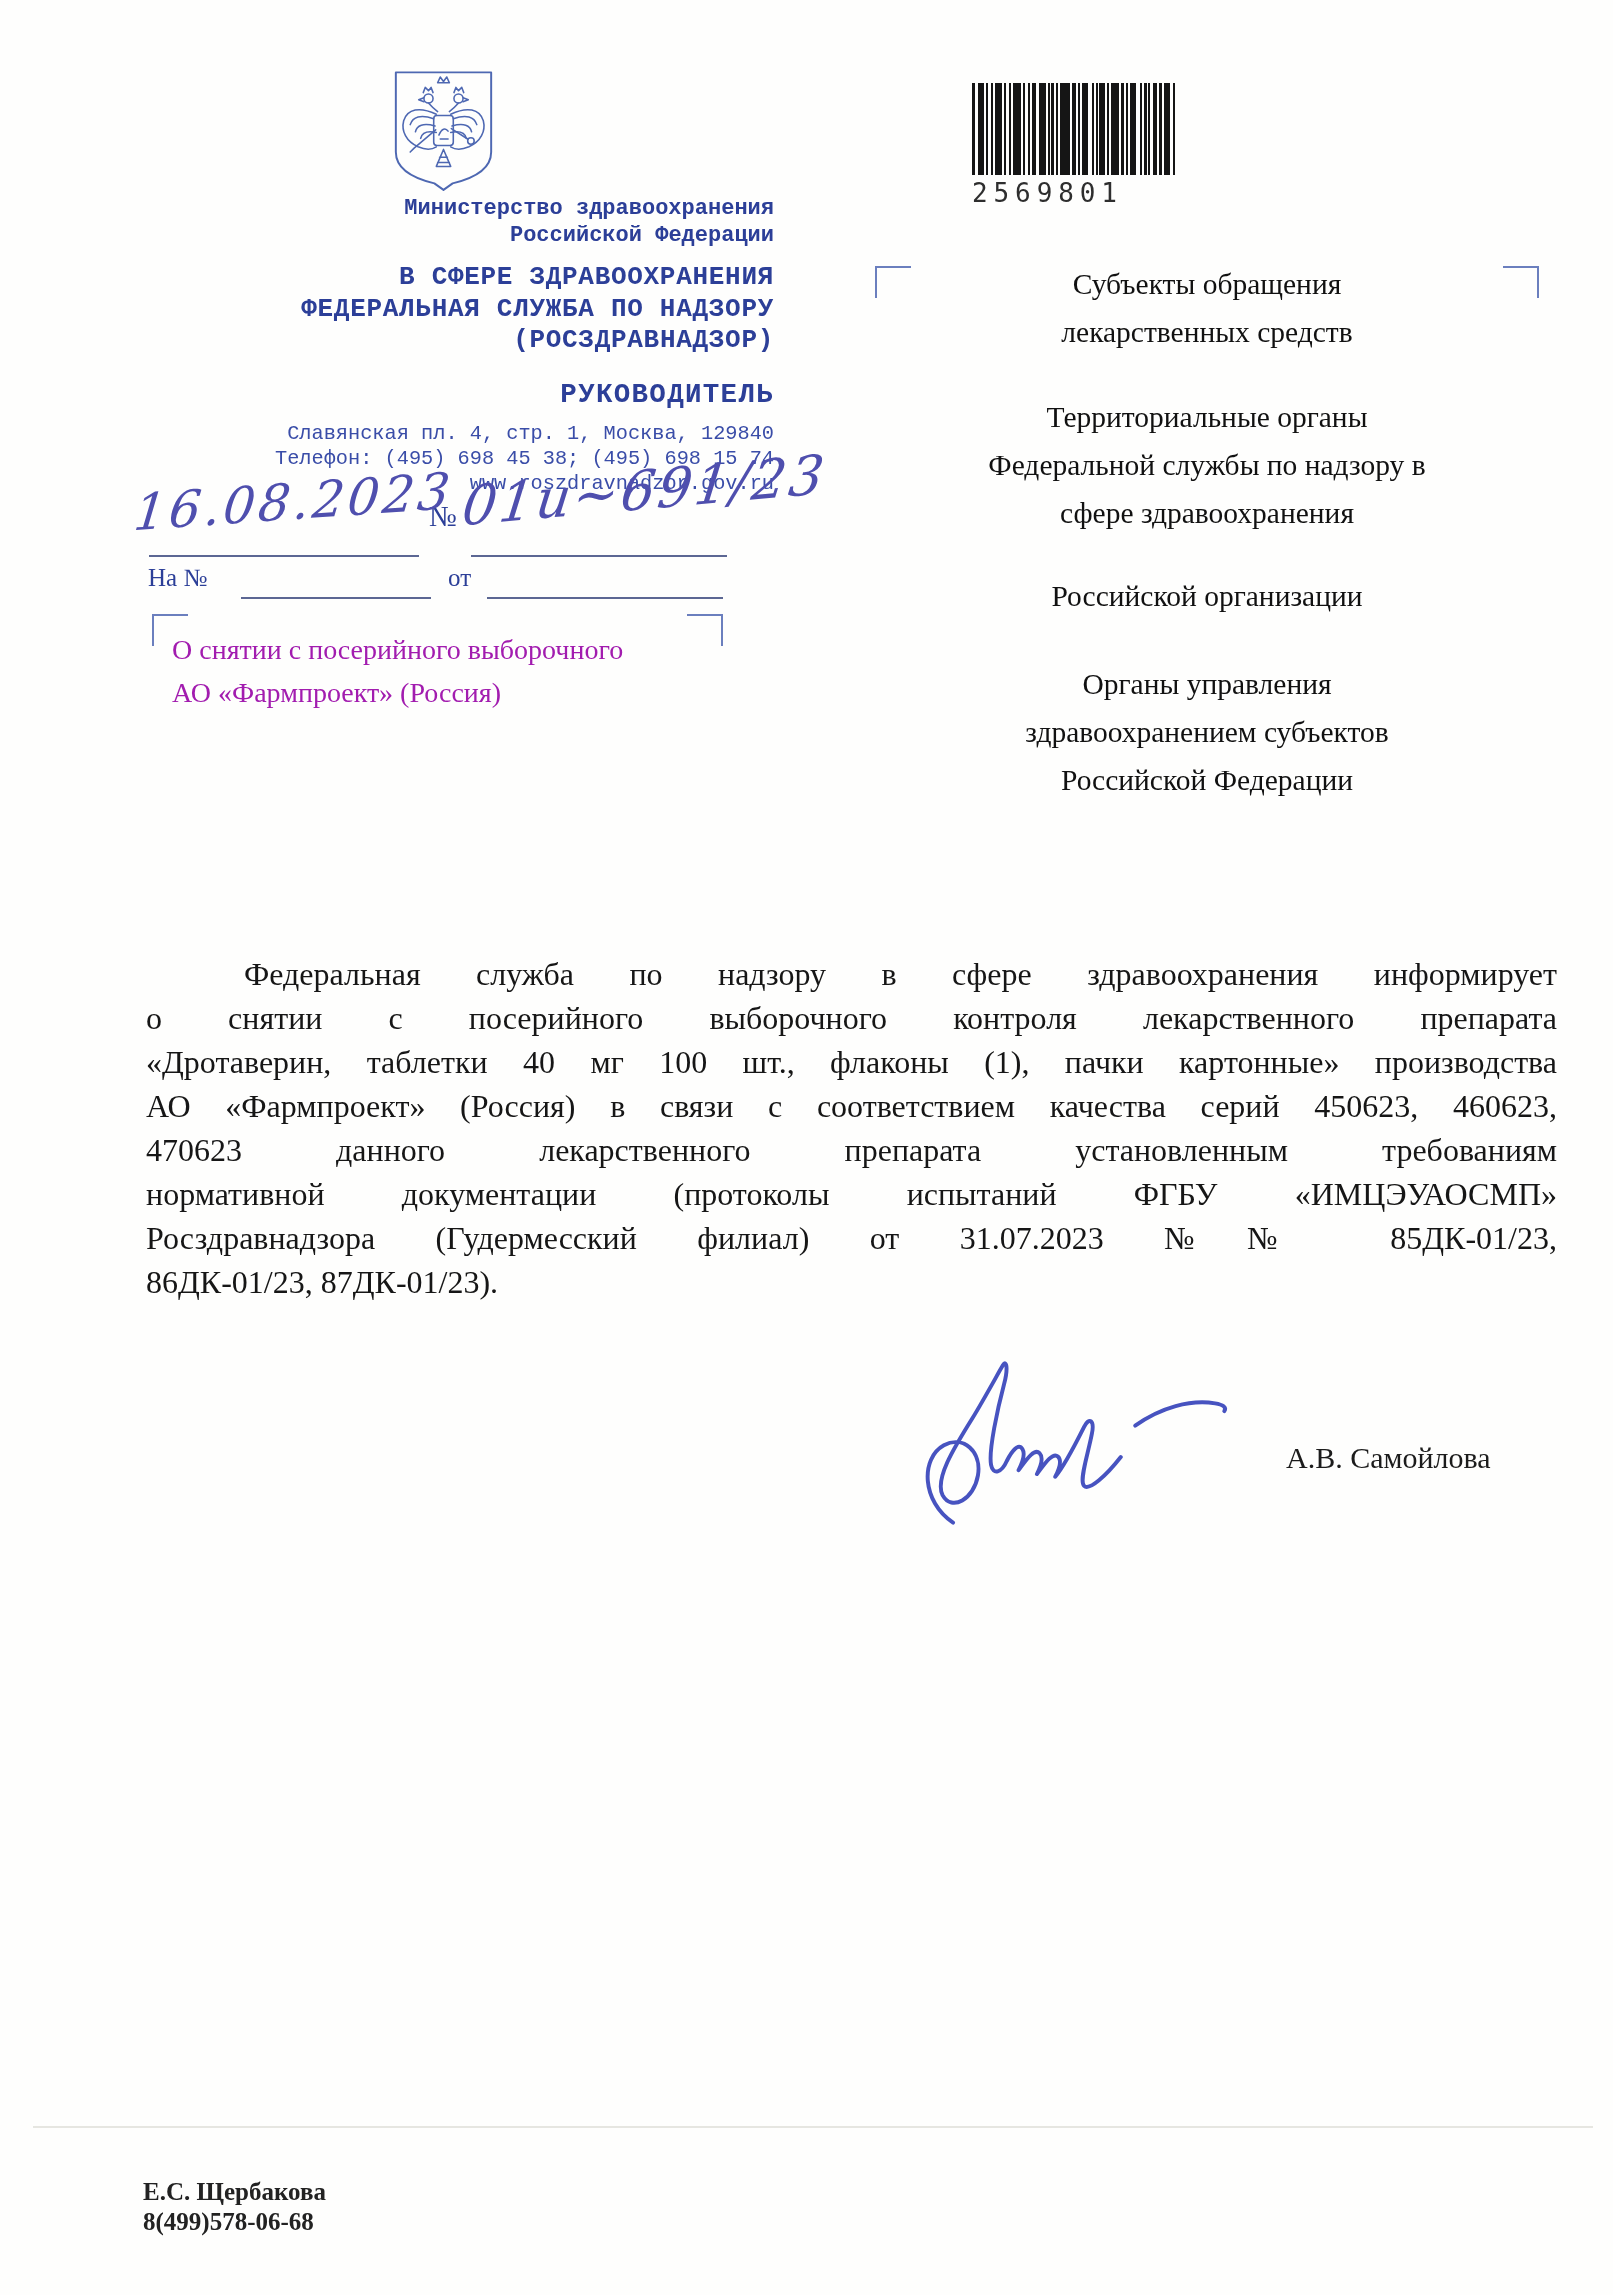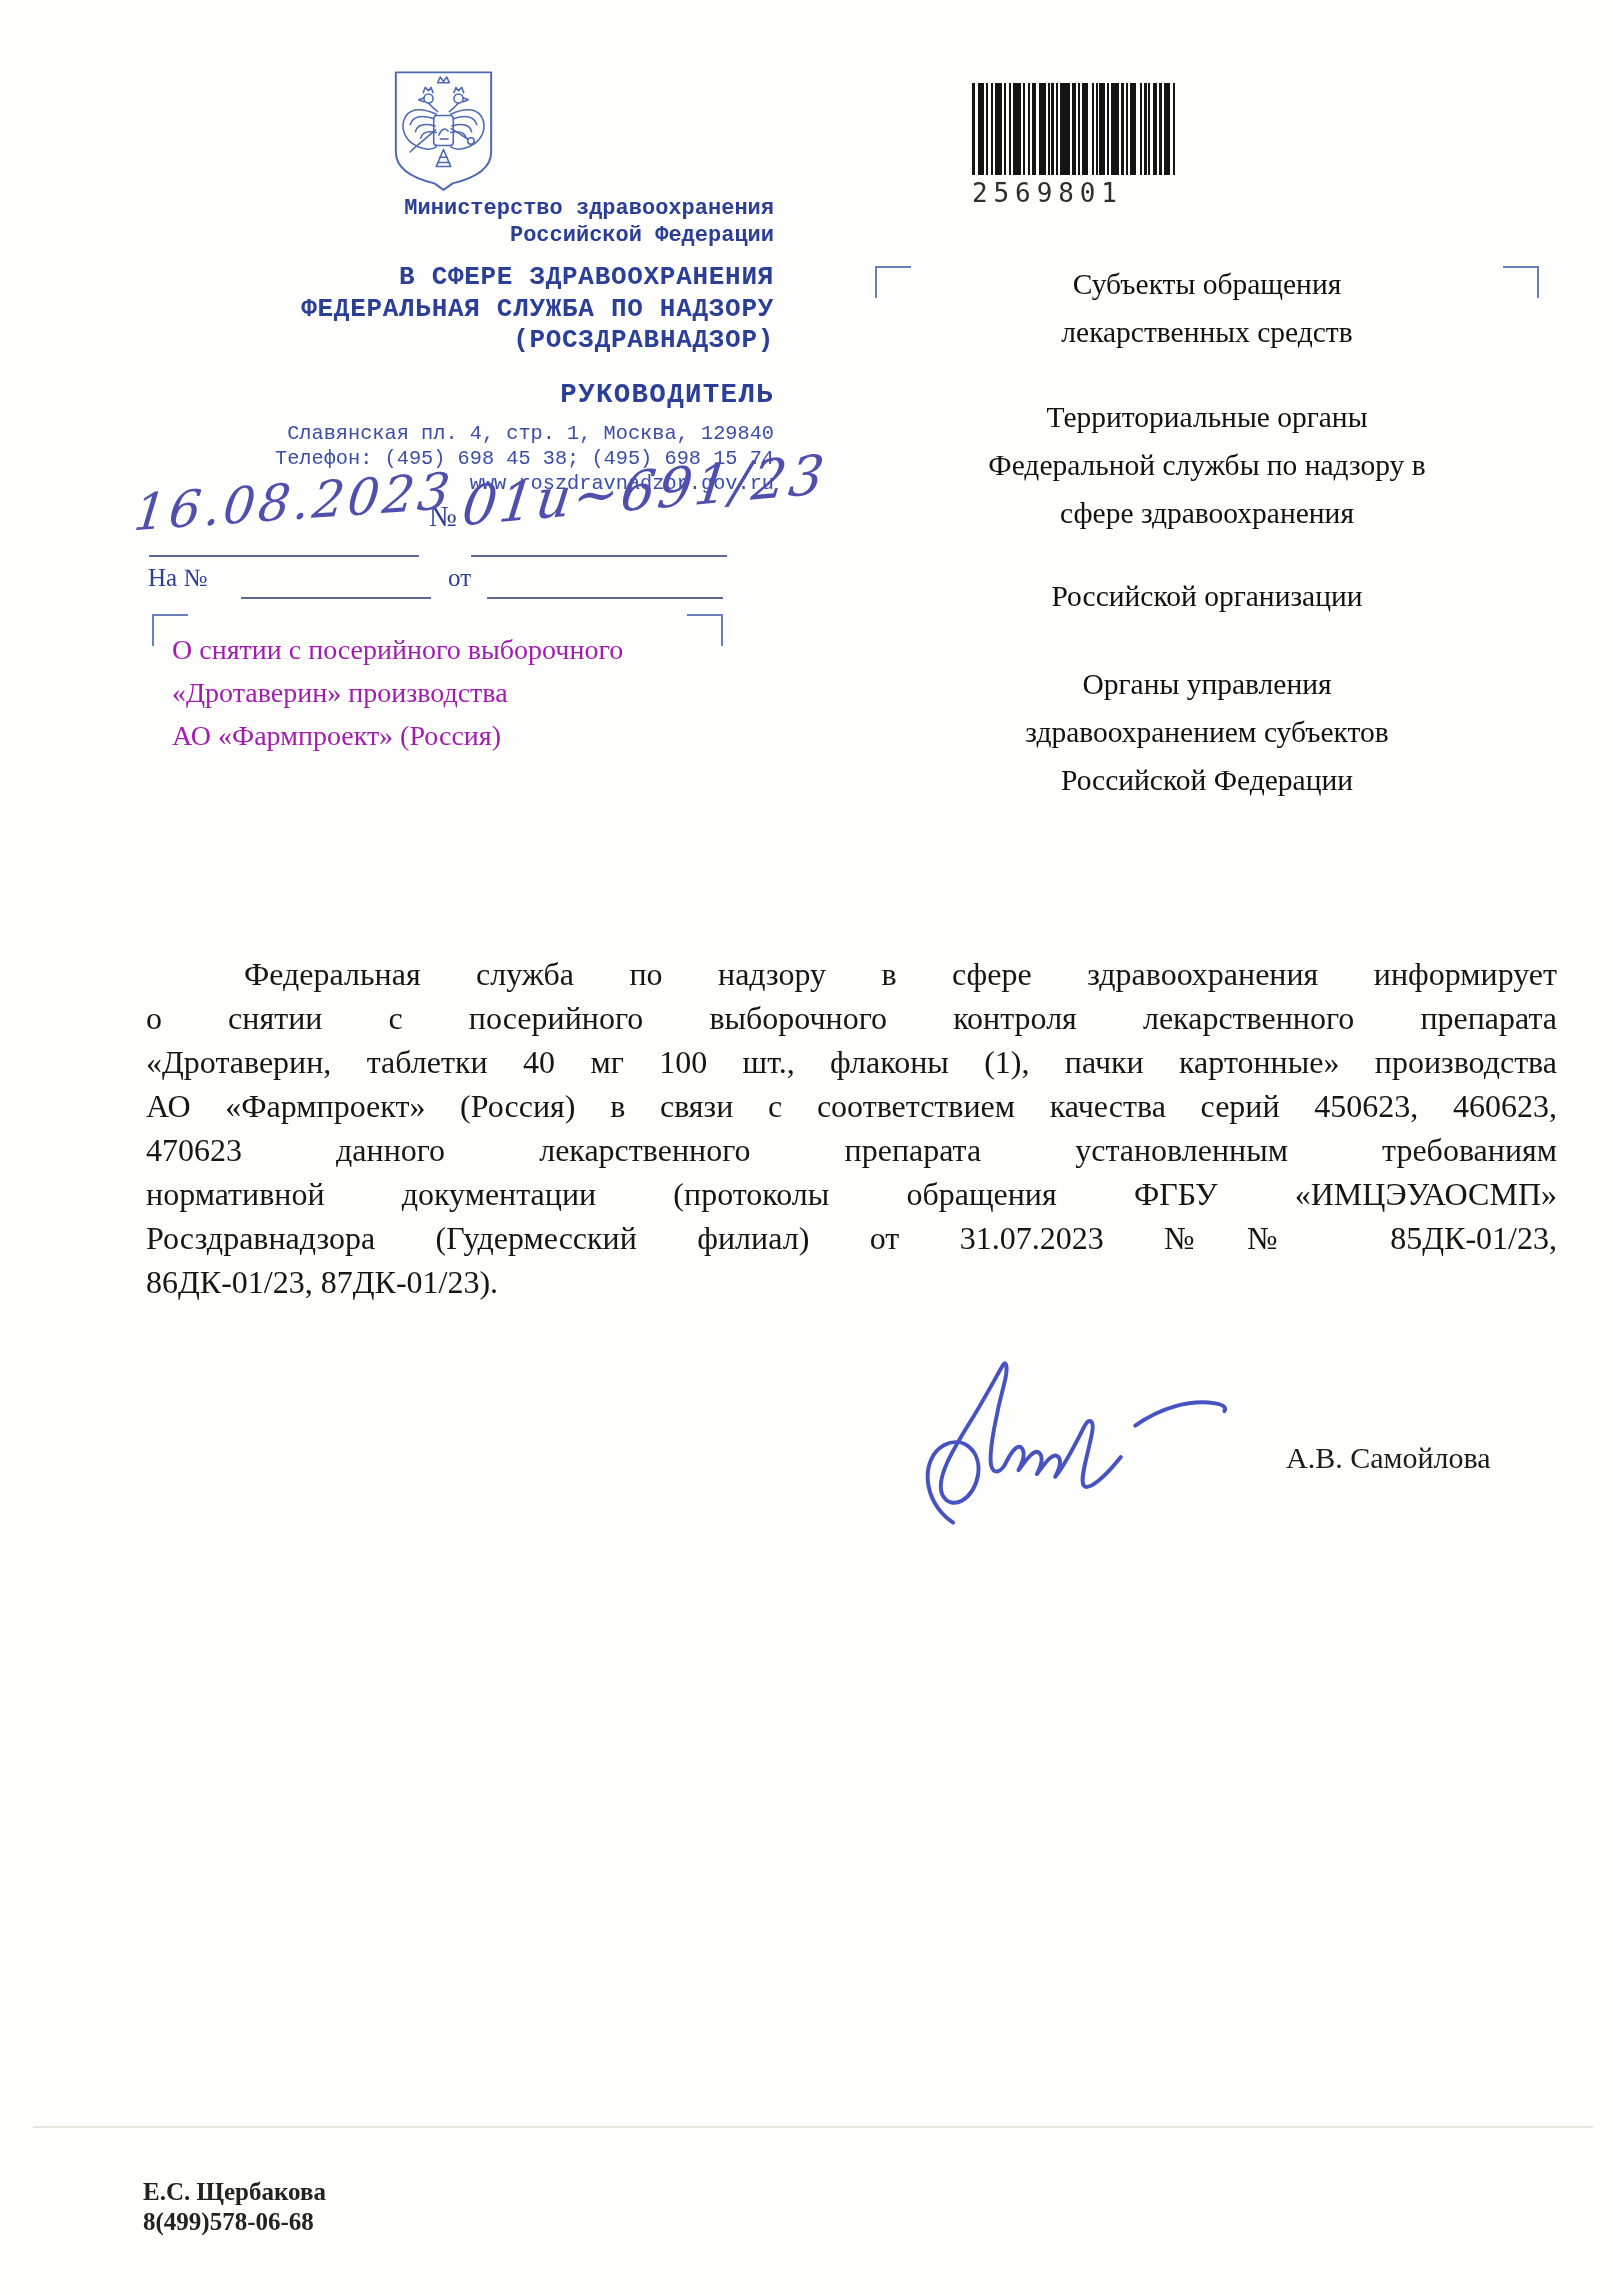--- a/index.html
+++ b/index.html
@@ -103,21 +103,20 @@
 
   <div class="abs blue-label" style="left:148px; top:564px;">На №</div>
   <div class="abs formline" style="left:241px; top:597px; width:190px;"></div>
   <div class="abs blue-label" style="left:448px; top:564px;">от</div>
   <div class="abs formline" style="left:487px; top:597px; width:236px;"></div>
 
   <div class="abs bl" style="left:152px; top:614px;"></div>
   <div class="abs br" style="left:687px; top:614px;"></div>
   <div class="abs subject">
     <div>О снятии с посерийного выборочного</div>
-    <div>«Дротаверин» производства</div>
     <div>АО «Фармпроект» (Россия)</div>
   </div>
 
   <div class="abs bl" style="left:875px; top:266px;"></div>
   <div class="abs br" style="left:1503px; top:266px;"></div>
 
   <div class="abs recip" style="top:260px;">
     <div>Субъекты обращения</div>
     <div>лекарственных средств</div>
   </div>
@@ -134,21 +133,21 @@
     <div>здравоохранением субъектов</div>
     <div>Российской Федерации</div>
   </div>
 
   <div class="abs body-par">
     <div class="ln first">Федеральная служба по надзору в сфере здравоохранения информирует</div>
     <div class="ln">о снятии с посерийного выборочного контроля лекарственного препарата</div>
     <div class="ln">«Дротаверин, таблетки 40 мг 100 шт., флаконы (1), пачки картонные» производства</div>
     <div class="ln">АО «Фармпроект» (Россия) в связи с соответствием качества серий 450623, 460623,</div>
     <div class="ln">470623 данного лекарственного препарата установленным требованиям</div>
-    <div class="ln">нормативной документации (протоколы обращения ФГБУ «ИМЦЭУАОСМП»</div>
+    <div class="ln">нормативной документации (протоколы испытаний ФГБУ «ИМЦЭУАОСМП»</div>
     <div class="ln">Росздравнадзора (Гудермесский филиал) от 31.07.2023 №№ 85ДК-01/23,</div>
     <div class="ln last">86ДК-01/23, 87ДК-01/23).</div>
   </div>
 
   <svg class="abs sig" width="367" height="190" viewBox="0 0 560 290" fill="none" stroke="#4753c0" stroke-width="6" stroke-linecap="round" stroke-linejoin="round">
     <path d="M58 268 C10 236 8 170 44 150 C74 134 102 160 96 196 C90 232 56 252 42 226 C30 202 58 156 88 108 C104 82 128 38 134 28 C140 18 142 34 136 56 C126 94 112 158 116 180 C119 196 132 192 140 174 C148 158 158 146 164 156 C169 164 162 180 158 188 C170 172 182 154 190 162 C197 169 190 186 186 194 C198 178 210 160 218 167 C225 173 218 190 214 198 C226 184 244 150 258 122 C266 106 274 112 270 132 C264 164 250 204 258 212 C266 220 292 196 314 168"></path>
     <path d="M336 120 C376 92 420 80 458 86 C470 88 476 92 472 98"></path>
   </svg>
   <div class="abs signame">А.В. Самойлова</div>
 

